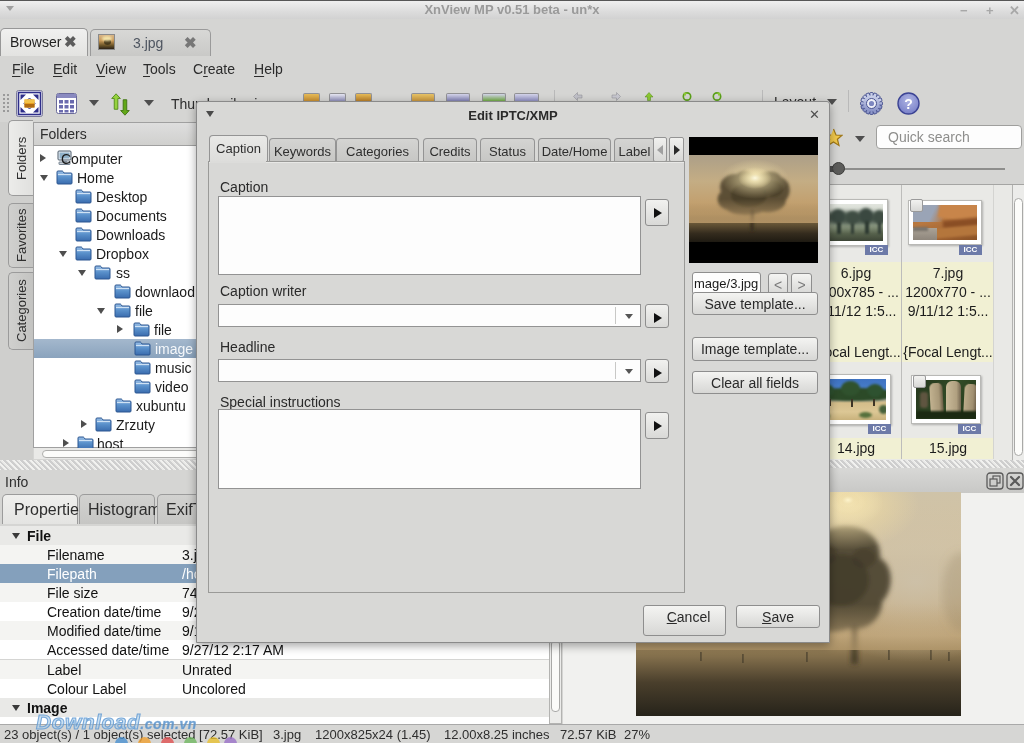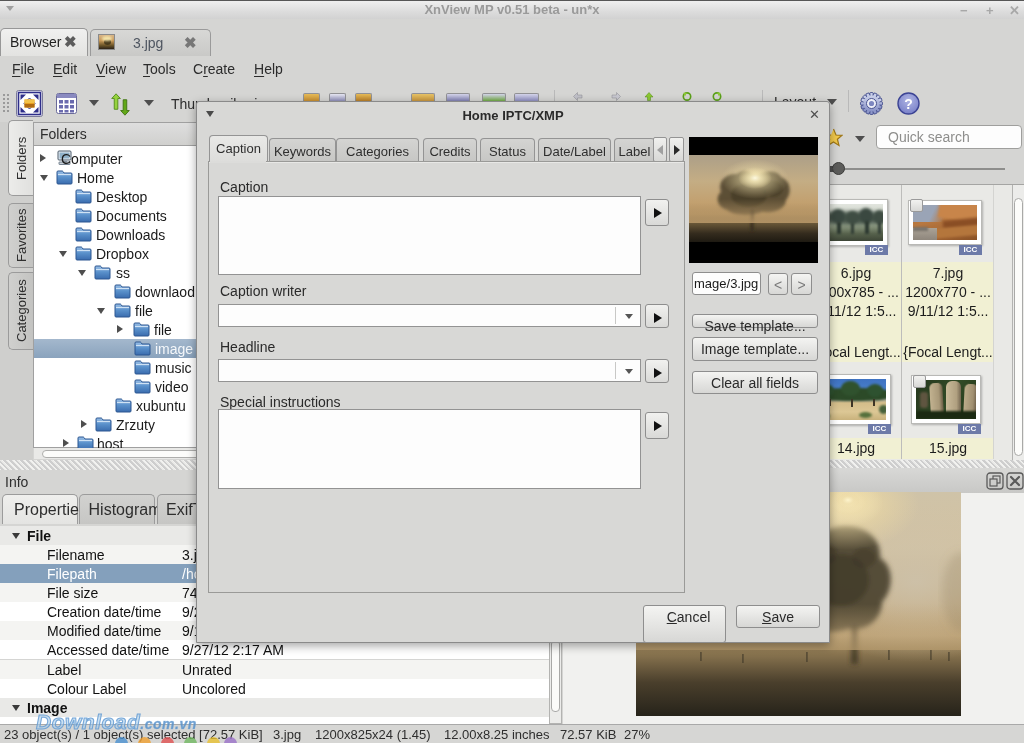--- a/index.html
+++ b/index.html
@@ -463,21 +463,21 @@
   </div>
 
 <div class="abs" style="left:34px;top:448px;width:248px;height:11px;background:#e9e9e7;"></div>
 <div class="abs" style="left:42px;top:450px;width:200px;height:8px;background:#fcfcfa;border:1px solid #aeaeac;border-radius:4px;"></div>
 
 <div class="abs hatch" style="left:0;top:460px;width:1024px;height:10px;"></div>
 
 <div class="abs" id="info"></div>
 <div class="txt" style="left:5px;top:474px;font-size:14px;color:#2e2e2e;">Info</div>
 <div class="abs itab on" style="left:2px;top:494px;width:76px;"><span style="position:relative;top:6px;left:11px;">Properties</span></div>
-<div class="abs itab" style="left:79px;top:494px;width:76px;text-align:center;"><span style="position:relative;top:6px;left:8px;">Histogram</span></div>
+<div class="abs itab" style="left:79px;top:494px;width:76px;"><span style="position:relative;top:6px;left:8px;">Histogram</span></div>
 <div class="abs itab" style="left:157px;top:494px;width:60px;"><span style="position:relative;top:6px;left:8px;">ExifTool</span></div>
 <div id="itable">
     <div class="irow" style="top:526px;background:#e9e9e7;">
       <div class="arr d" style="left:12px;top:7px;border-top-color:#3a3a3a;"></div>
       <b>File</b>
     </div>
     <div class="irow" style="top:545px;background:#f4f4f2;">
       <div class="k">Filename</div>
       <div class="v">3.jpg</div>
     </div>
@@ -699,28 +699,28 @@
     <div class="abs" style="left:161px;top:737px;width:13px;height:13px;border-radius:7px;background:#e05050;opacity:0.8;"></div>
     <div class="abs" style="left:184px;top:737px;width:13px;height:13px;border-radius:7px;background:#70b860;opacity:0.8;"></div>
     <div class="abs" style="left:207px;top:737px;width:13px;height:13px;border-radius:7px;background:#e8c030;opacity:0.8;"></div>
     <div class="abs" style="left:224px;top:737px;width:13px;height:13px;border-radius:7px;background:#9a70c8;opacity:0.8;"></div>
     <div class="txt" style="left:36px;top:710px;font-size:21px;font-weight:bold;font-style:italic;color:rgba(168,205,235,0.6);-webkit-text-stroke:1.1px rgba(100,155,210,0.85);letter-spacing:0.5px;">Download<span style="font-size:14px;color:rgba(88,145,200,0.85);-webkit-text-stroke:0.5px rgba(120,170,220,0.6);">.com.vn</span></div>
   </div>
 
 <div class="abs" id="dlg"></div>
 <div id="dlgcontent" style="position:absolute;left:0;top:0;z-index:55;">
     <div class="abs" style="left:206px;top:111px;width:0;height:0;border-top:6px solid #4a4a4a;border-left:4px solid transparent;border-right:4px solid transparent;"></div>
-    <div class="txt" style="left:196px;top:108px;width:634px;text-align:center;font-size:13px;font-weight:bold;color:#2a2a2a;">Home IPTC/XMP</div>
+    <div class="txt" style="left:196px;top:108px;width:634px;text-align:center;font-size:13px;font-weight:bold;color:#2a2a2a;">Edit IPTC/XMP</div>
     <div class="txt" style="left:809px;top:107px;font-size:13px;color:#4e4e4e;">✕</div>
     <div class="dtab on" style="left:209px;width:59px;"><span>Caption</span></div>
     <div class="dtab" style="left:269px;width:67px;"><span>Keywords</span></div>
     <div class="dtab" style="left:336px;width:83px;"><span>Categories</span></div>
     <div class="dtab" style="left:423px;width:54px;"><span>Credits</span></div>
     <div class="dtab" style="left:480px;width:55px;"><span>Status</span></div>
-    <div class="dtab" style="left:538px;width:73px;"><span>Date/Label</span></div>
+    <div class="dtab" style="left:538px;width:73px;"><span>Date/Home</span></div>
     <div class="dtab" style="left:614px;width:41px;"><span>Label</span></div>
     <div class="abs" style="left:653px;top:137px;width:14px;height:25px;background:linear-gradient(#f0f0ee,#d8d8d6);border:1px solid #949494;border-radius:2px;"></div>
     <div class="abs" style="left:657px;top:145px;width:0;height:0;border-right:6px solid #a0a0a0;border-top:5px solid transparent;border-bottom:5px solid transparent;"></div>
     <div class="abs" style="left:669px;top:137px;width:15px;height:25px;background:linear-gradient(#f0f0ee,#d8d8d6);border:1px solid #949494;border-radius:2px;"></div>
     <div class="abs" style="left:674px;top:145px;width:0;height:0;border-left:6px solid #2a2a2a;border-top:5px solid transparent;border-bottom:5px solid transparent;"></div>
     <div class="abs" style="left:208px;top:161px;width:477px;height:432px;border:1px solid #9a9a98;background:#d8d8d6;box-shadow:inset 0 1px 0 #e8e8e6;"></div>
     <div class="abs" style="left:210px;top:161px;width:56px;height:2px;background:#dcdcda;"></div>
     <div class="dlabel" style="left:220px;top:179px;">Caption</div>
     <div class="dlabel" style="left:220px;top:283px;">Caption writer</div>
     <div class="dlabel" style="left:220px;top:339px;">Headline</div>
@@ -775,18 +775,18 @@
 <ellipse cx="66" cy="24" rx="34" ry="20" fill="url(#tsun)" opacity="0.7"></ellipse>
 <ellipse cx="66" cy="23" rx="17" ry="11" fill="url(#tsun)"></ellipse>
 <rect x="0" y="44" width="129" height="24" fill="url(#tfog)"></rect>
 </svg></div>
     </div>
     <div class="abs" style="left:692px;top:272px;width:69px;height:23px;background:#fdfdfd;border:1px solid #8e8e8e;border-radius:3px;overflow:hidden;">
       <div class="txt" style="left:1px;top:3px;font-size:13px;color:#1a1a1a;">mage/3.jpg</div>
     </div>
     <div class="dbtn" style="left:768px;top:273px;width:20px;height:22px;color:#7a7a7a;"><span style="position:relative;top:3px;">&lt;</span></div>
     <div class="dbtn" style="left:791px;top:273px;width:21px;height:22px;color:#7a7a7a;"><span style="position:relative;top:3px;">&gt;</span></div>
-    <div class="dbtn" style="left:692px;top:314px;width:126px;height:14px;"><span style="position:relative;top:3px;">Save template...</span></div>
+    <div class="dbtn" style="left:692px;top:292px;width:126px;height:23px;"><span style="position:relative;top:3px;">Save template...</span></div>
     <div class="dbtn" style="left:692px;top:337px;width:126px;height:24px;"><span style="position:relative;top:3px;">Image template...</span></div>
     <div class="dbtn" style="left:692px;top:371px;width:126px;height:23px;"><span style="position:relative;top:3px;">Clear all fields</span></div>
-    <div class="dbtn" style="left:643px;top:605px;width:83px;height:38px;padding-left:8px;"><span style="position:relative;top:3px;"><u>C</u>ancel</span></div>
+    <div class="dbtn" style="left:643px;top:605px;width:83px;height:31px;padding-left:8px;"><span style="position:relative;top:3px;"><u>C</u>ancel</span></div>
     <div class="dbtn" style="left:736px;top:605px;width:84px;height:23px;"><span style="position:relative;top:3px;"><u>S</u>ave</span></div>
   </div>
 
 </body></html>

